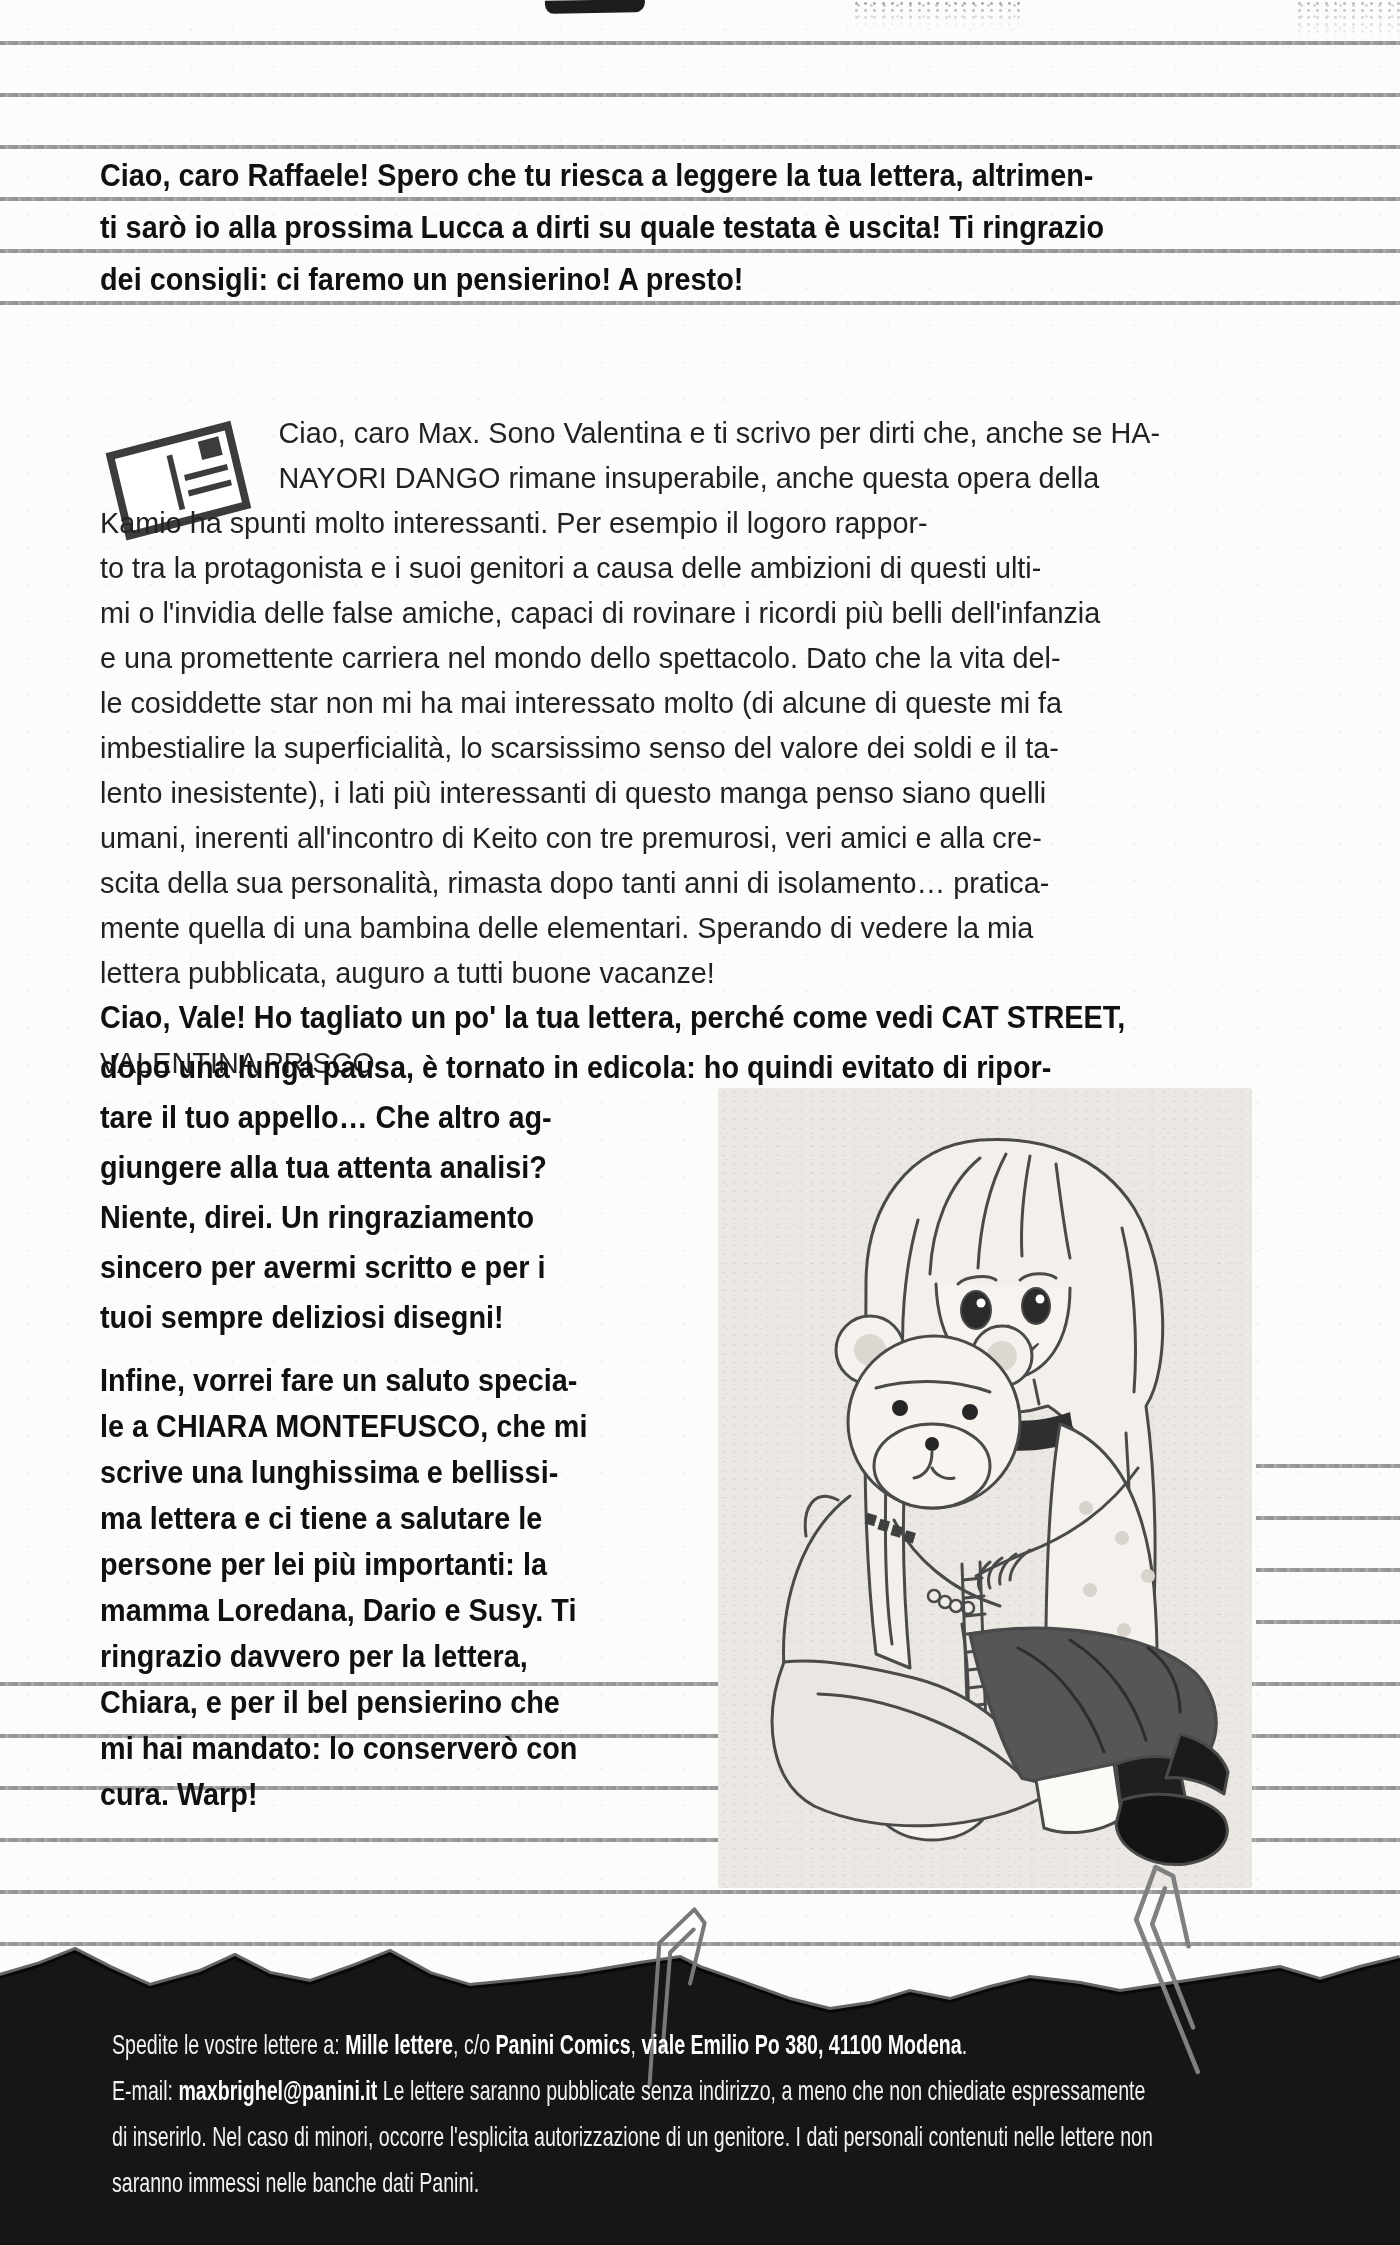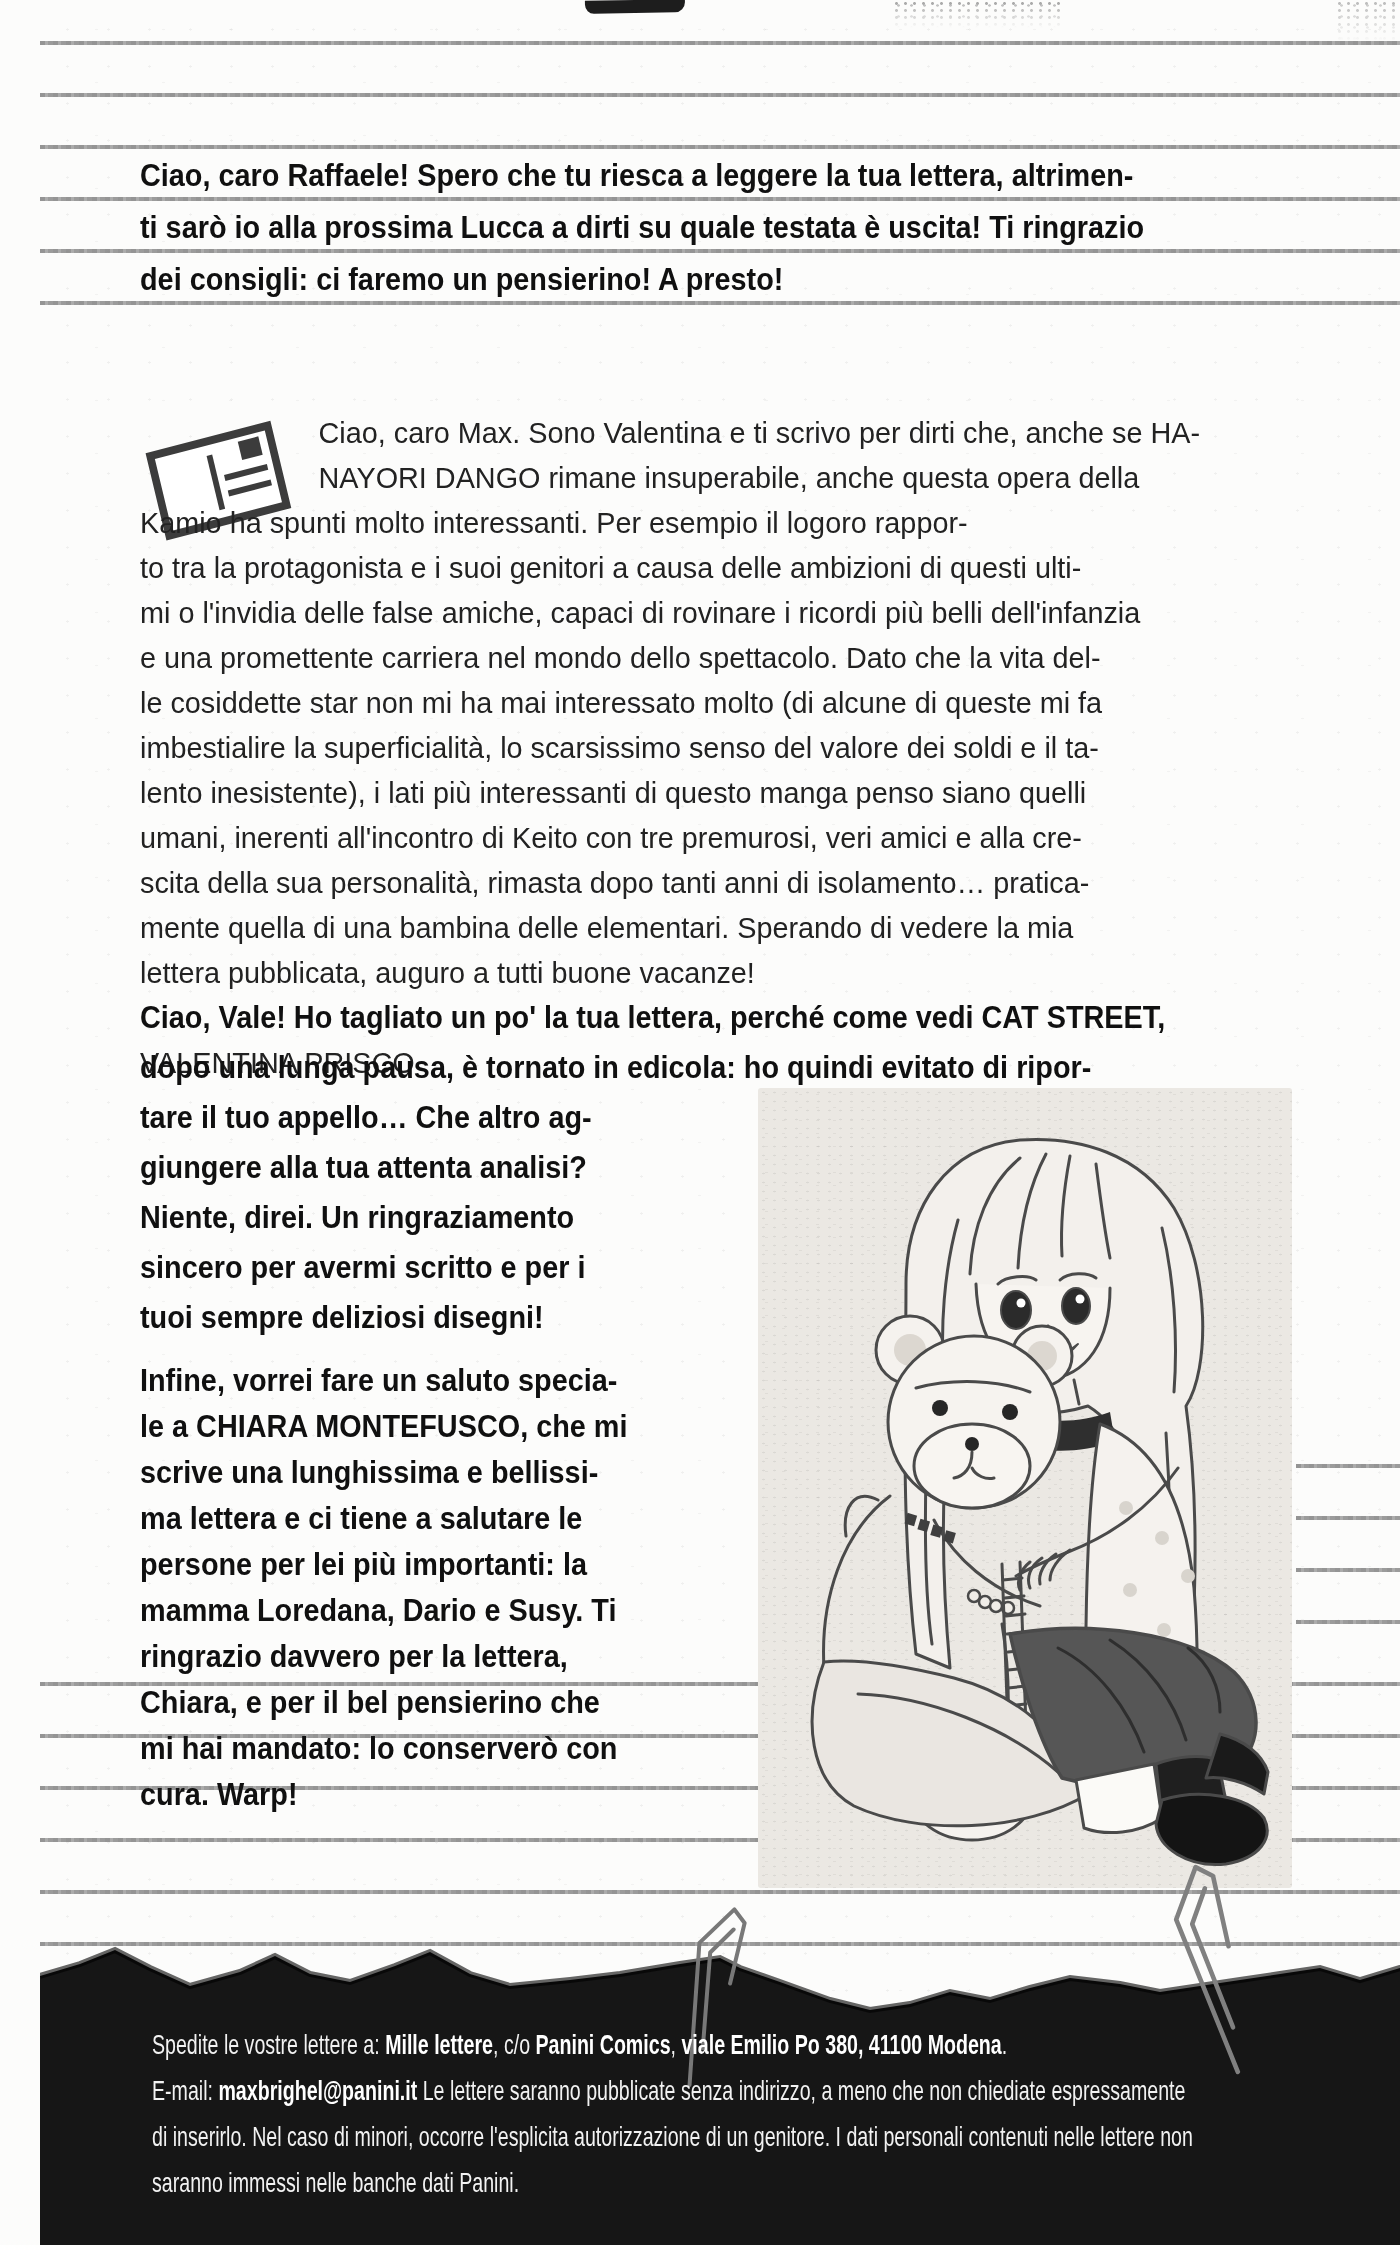--- a/index.html
+++ b/index.html
@@ -10,21 +10,20 @@
     color:#1c1c1c;
   }
   
   .page{
     position:absolute;inset:0;
     background-image:
       radial-gradient(rgba(0,0,0,.05) 1px, transparent 1.4px),
       radial-gradient(rgba(0,0,0,.04) 1px, transparent 1.3px);
     background-size:41px 37px, 67px 53px;
     background-position:7px 11px, 23px 3px;
-    margin-left:40px;
   }
   
   .rule{
     position:absolute;left:0;width:1400px;height:4px;
     background:repeating-linear-gradient(90deg,#828282 0 5px,#9d9d9d 5px 8px,#8a8a8a 8px 13px);
     opacity:.85;
   }
   .rule.right{left:1256px;width:144px;}
   
   .bold-block{

